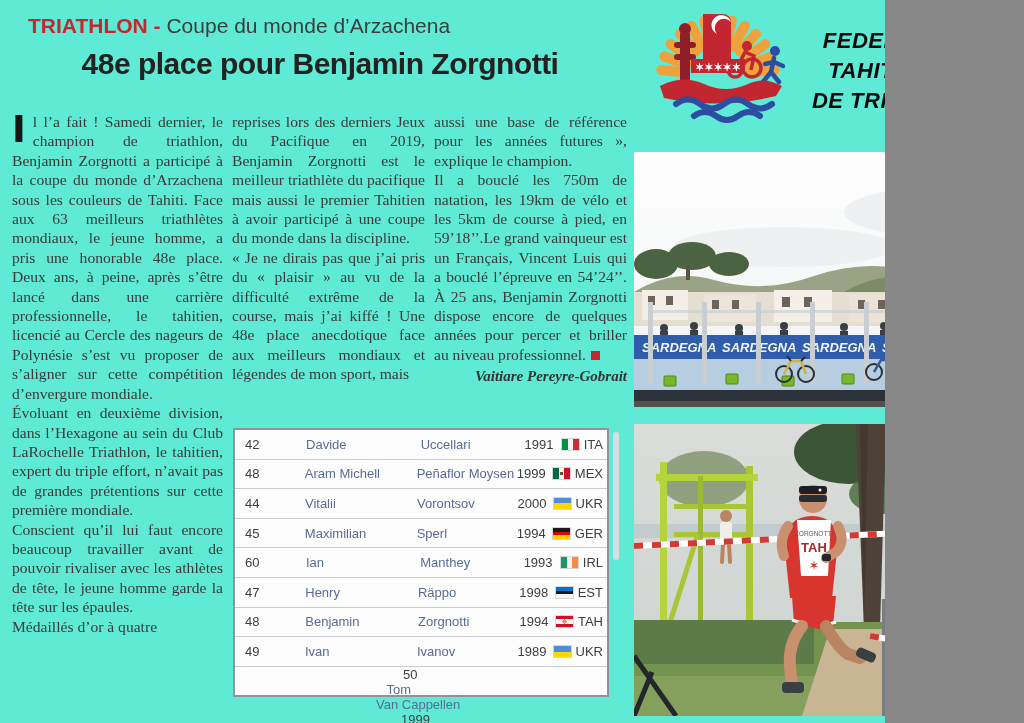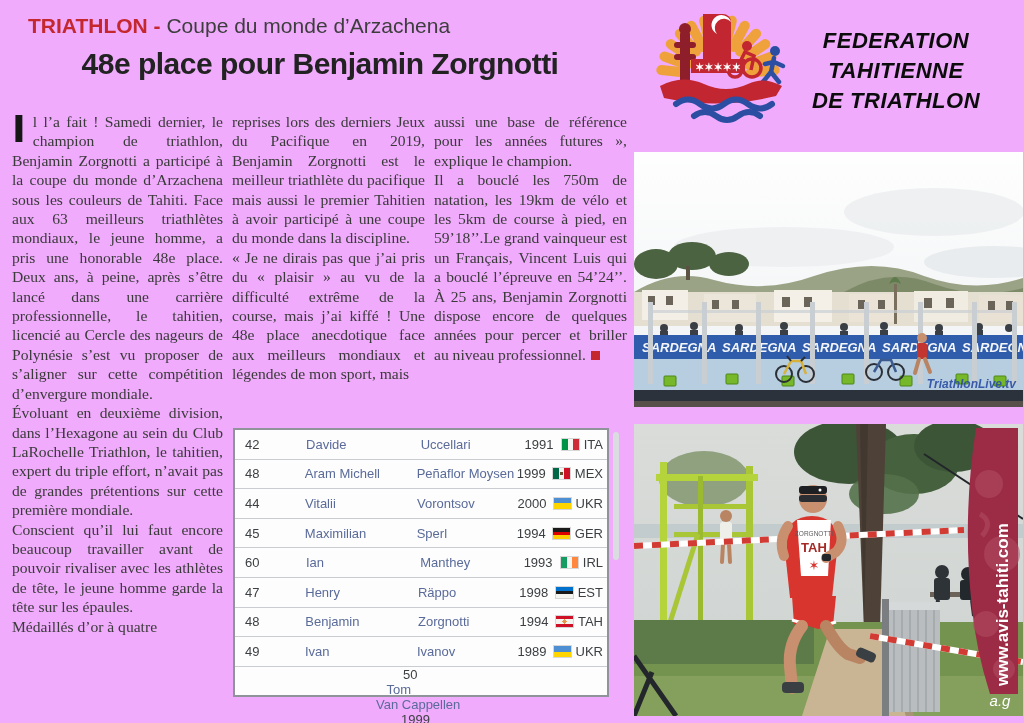--- a/index.html
+++ b/index.html
@@ -1,16 +1,16 @@
 <!DOCTYPE html>
 <html><head>
 <meta charset="utf-8">
 <style>
   html,body{margin:0;padding:0;background:#888;}
-  .page{position:relative;width:1024px;height:723px;background:#f0abfc;overflow:hidden;
+  .page{position:relative;width:885px;height:723px;background:#5eead4;overflow:hidden;
         font-family:"Liberation Sans",sans-serif;}
   
   .kicker{position:absolute;left:28px;top:14px;font-size:21px;letter-spacing:0;}
   .kicker .cat{color:#c4272e;font-weight:bold;}
   .kicker .sep{color:#c4272e;font-weight:bold;}
   .kicker .sub{color:#3d3d3d;}
   .headline{position:absolute;left:40px;top:47px;width:560px;text-align:center;
             font-size:30px;font-weight:bold;color:#222;letter-spacing:-0.5px;}
   
   .col{position:absolute;top:112px;font-family:"Liberation Serif",serif;
@@ -76,20 +76,21 @@
   </div>
 
   <div class="col col2">
     <p>reprises lors des derniers Jeux du Pacifique en 2019, Benjamin Zorgnotti est le meilleur triathlète du pacifique mais aussi le premier Tahitien à avoir participé à une coupe du monde dans la discipline.</p>
     <p>« Je ne dirais pas que j’ai pris du « plaisir » au vu de la difficulté extrême de la course, mais j’ai kiffé ! Une 48e place anecdotique face aux meilleurs mondiaux et légendes de mon sport, mais</p>
   </div>
 
   <div class="col col3">
     <p>aussi une base de référence pour les années futures », explique le champion.</p>
     <p><span>Il a bouclé les 750m de natation, les 19km de vélo et les 5km de course à pied, en 59’18’’.Le grand vainqueur est un Français, Vincent Luis qui a bouclé l’épreuve en 54’24’’. À 25 ans, Benjamin Zorgnotti dispose encore de quelques années pour percer et briller au niveau professionnel.</span><span class="endmark"></span></p>
+    <div class="byline">Vaitiare Pereyre-Gobrait</div>
   </div>
 
   <div class="rtable">
     <div class="trow">
       <span class="c-rank">42</span>
       <span class="c-first">Davide</span>
       <span class="c-last">Uccellari</span>
       <span class="c-year">1991</span>
       <span class="flag flag-ita"></span>
       <span class="c-code">ITA</span>

